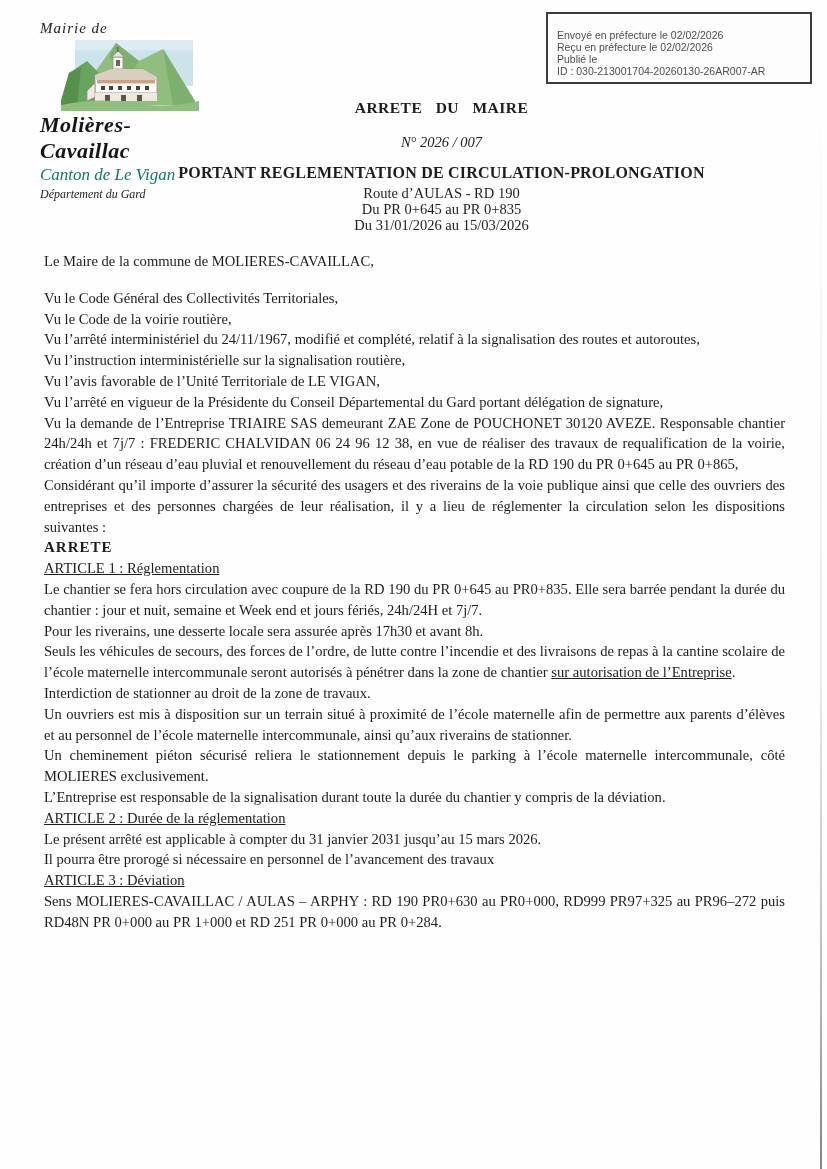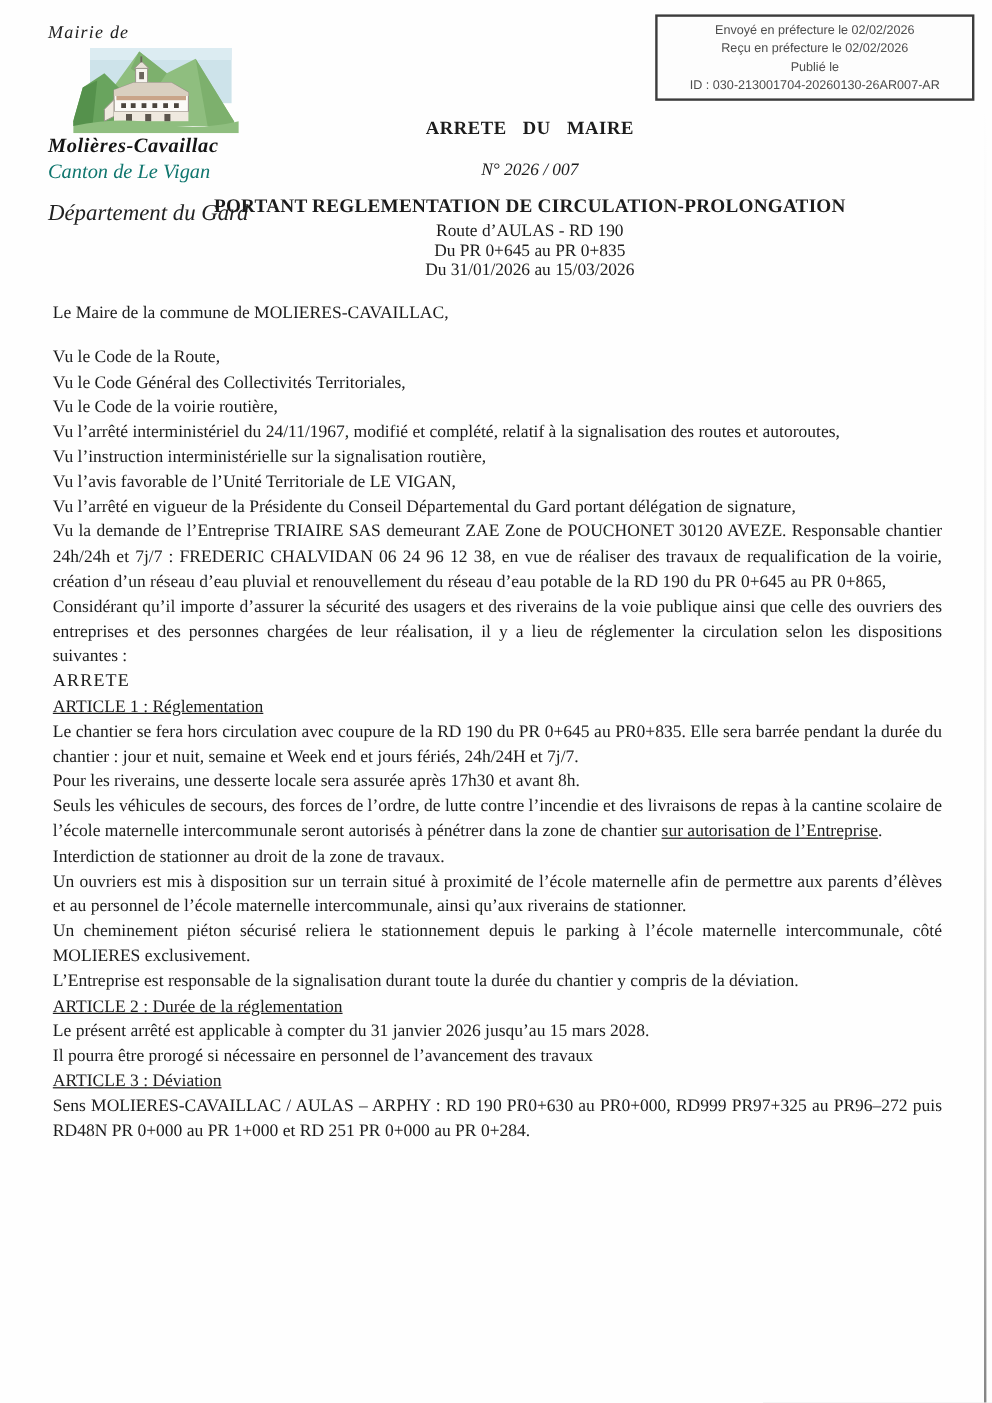--- a/index.html
+++ b/index.html
@@ -9,53 +9,53 @@
     margin:0 auto;
     background:#fefefe;
     font-family:"Liberation Serif", serif;
     color:#1c1c1c;
     overflow:hidden;
   }
   
   .stamp{
     position:absolute;left:546px;top:12px;width:266px;height:72px;
     border:2px solid #3c3c3c;background:#fdfdfd;
-    box-sizing:border-box;padding:5px 9px;
+    box-sizing:border-box;padding:15px 9px;
     font-family:"Liberation Sans", sans-serif;
     font-size:10.5px;color:#4d4d4d;
-    display:flex;flex-direction:column;justify-content:space-between;align-items:center;
+    display:flex;flex-direction:column;justify-content:space-between;
   }
   .stamp div{white-space:nowrap;}
   
   .logo{
     position:absolute;left:40px;top:20px;width:180px;
   }
   .logo .mairie{font-style:italic;font-size:15px;letter-spacing:1px;color:#222;}
   .logo svg{display:block;margin:2px auto 0 auto;}
-  .logo .commune{font-style:italic;font-weight:bold;font-size:17px;letter-spacing:.5px;margin-top:1px;color:#151515;}
+  .logo .commune{font-style:italic;font-weight:bold;font-size:22px;letter-spacing:.5px;margin-top:1px;color:#151515;}
   .logo .canton{font-style:italic;font-size:17px;margin-top:1px;color:#0f766e;}
-  .logo .dept{font-style:italic;font-size:19px;margin-top:14px;color:#222;}
+  .logo .dept{font-style:italic;font-size:12px;margin-top:2px;color:#222;}
   
   .header{
     position:absolute;left:0;top:99px;width:827px;
     text-align:center;transform:translateX(28px);
   }
   .header .title{font-weight:bold;font-size:15.5px;word-spacing:9px;letter-spacing:.5px;}
   .header .number{font-style:italic;font-size:14.5px;margin-top:17px;}
   .header .subject{font-weight:bold;font-size:16px;margin-top:13px;letter-spacing:.2px;}
   .header .subline{font-size:14.5px;line-height:16px;}
   .header .subline1{margin-top:3px;}
   
   .body{
     position:absolute;left:44px;top:251px;width:741px;
     font-size:14.6px;line-height:20.8px;
   }
   .body p{margin:0;text-align:justify;}
   .vu-block{margin-top:16px;}
-  .center{text-align:right;}
+  .center{text-align:right;font-weight:bold;}
   .arrete-word{margin-top:7px;margin-bottom:12px;font-size:15px;letter-spacing:1px;}
   .article-heading{text-decoration:underline;margin-top:0;}
   .bold{font-weight:normal;}
   .u{text-decoration:underline;}
   .mt-12{margin-top:12px;}
   .mt-14{margin-top:14px;}
   .mt-18{margin-top:18px;}
   .mt-20{margin-top:20px;}
   .mt-11{margin-top:11px;}
   
@@ -135,21 +135,20 @@
     <div class="subline subline1">Route d’AULAS - RD 190</div>
     <div class="subline">Du PR 0+645 au PR 0+835</div>
     <div class="subline">Du 31/01/2026 au 15/03/2026</div>
   </div>
 
   <div class="body">
 
     <p>Le Maire de la commune de MOLIERES-CAVAILLAC,</p>
 
     <div class="vu-block">
-      <p>Vu le Code de la Route,</p>
       <p>Vu le Code Général des Collectivités Territoriales,</p>
       <p>Vu le Code de la voirie routière,</p>
       <p>Vu l’arrêté interministériel du 24/11/1967, modifié et complété, relatif à la signalisation des routes et autoroutes,</p>
       <p>Vu l’instruction interministérielle sur la signalisation routière,</p>
       <p>Vu l’avis favorable de l’Unité Territoriale de LE VIGAN,</p>
       <p>Vu l’arrêté en vigueur de la Présidente du Conseil Départemental du Gard portant délégation de signature,</p>
       <p>Vu la demande de l’Entreprise TRIAIRE SAS demeurant ZAE Zone de POUCHONET 30120 AVEZE. Responsable chantier 24h/24h et 7j/7 : FREDERIC CHALVIDAN 06 24 96 12 38, en vue de réaliser des travaux de requalification de la voirie, création d’un réseau d’eau pluvial et renouvellement du réseau d’eau potable de la RD 190 du PR 0+645 au PR 0+865,</p>
     </div>
 
     <p>Considérant qu’il importe d’assurer la sécurité des usagers et des riverains de la voie publique ainsi que celle des ouvriers des entreprises et des personnes chargées de leur réalisation, il y a lieu de réglementer la circulation selon les dispositions suivantes :</p>
@@ -163,21 +162,21 @@
 
     <p class="bold mt-18">Interdiction de stationner au droit de la zone de travaux.</p>
 
 
     <p class="mt-20">Un ouvriers est mis à disposition sur un terrain situé à proximité de l’école maternelle afin de permettre aux parents d’élèves et au personnel de l’école maternelle intercommunale, ainsi qu’aux riverains de stationner.</p>
     <p>Un cheminement piéton sécurisé reliera le stationnement depuis le parking à l’école maternelle intercommunale, côté MOLIERES exclusivement.</p>
 
     <p class="mt-14">L’Entreprise est responsable de la signalisation durant toute la durée du chantier y compris de la déviation.</p>
 
     <p class="article-heading mt-11">ARTICLE 2 : Durée de la réglementation</p>
-    <p>Le présent arrêté est applicable à compter du 31 janvier 2026 jusqu’au 15 mars 2028.</p>
+    <p>Le présent arrêté est applicable à compter du 31 janvier 2031 jusqu’au 15 mars 2026.</p>
     <p>Il pourra être prorogé si nécessaire en personnel de l’avancement des travaux</p>
 
     <p class="article-heading mt-14">ARTICLE 3 : Déviation</p>
     <p>Sens MOLIERES-CAVAILLAC / AULAS – ARPHY : RD 190 PR0+630 au PR0+000, RD999 PR97+325 au PR96–272 puis RD48N PR 0+000 au PR 1+000 et RD 251 PR 0+000 au PR 0+284.</p>
 
   </div>
 
   <div class="scan-edge"></div>
 
 </div>

